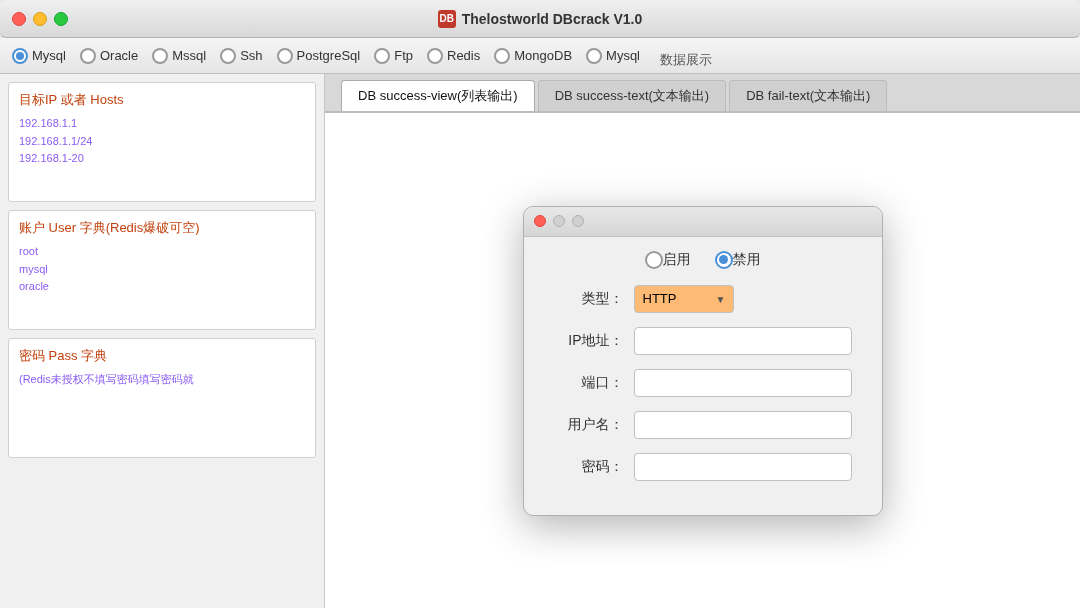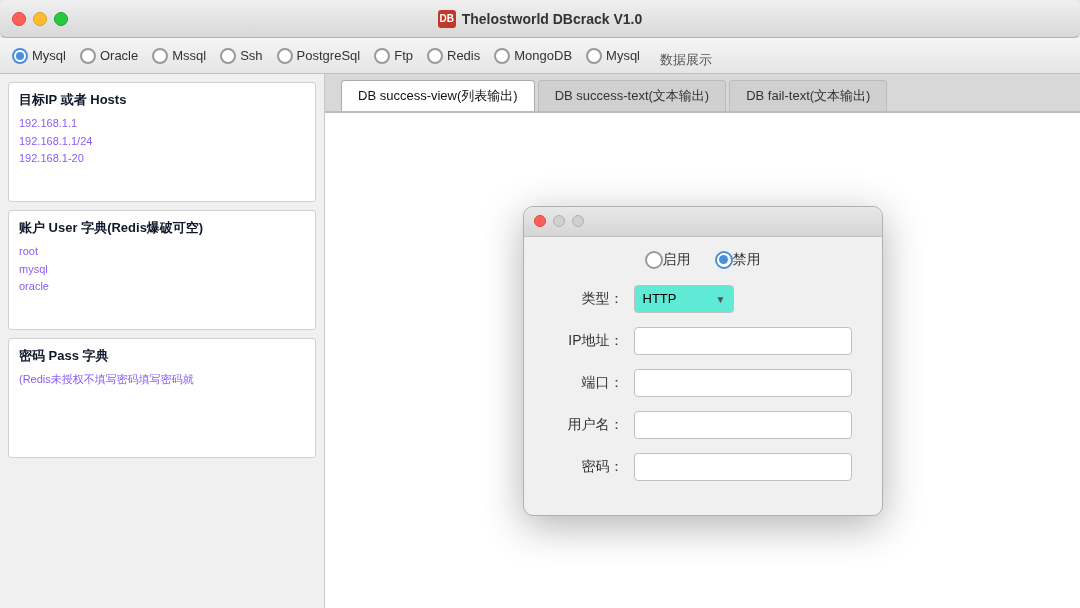--- a/index.html
+++ b/index.html
@@ -135,23 +135,22 @@
     .sidebar-section {
       border: 1px solid #d0d0d0;
       border-radius: 3px;
       margin: 8px;
       background: white;
       padding: 8px 10px;
       min-height: 120px;
     }
     .sidebar-section-title {
       font-size: 13px;
-      color: #0f172a;
+      color: #c2410c;
       margin-bottom: 6px;
-      font-weight: bold;
     }
     .sidebar-section-item {
       font-size: 11px;
       color: #8b5cf6;
       line-height: 1.6;
     }
 
     
     .right-panel {
       flex: 1;
@@ -305,21 +304,21 @@
     }
     .form-select-wrap {
       display: flex;
       align-items: center;
       position: relative;
     }
     .form-select {
       height: 28px;
       border: 1px solid #c0c0c0;
       border-radius: 4px;
-      background: #5eead4;
+      background: #fdba74;
       padding: 0 24px 0 8px;
       font-size: 13px;
       appearance: none;
       -webkit-appearance: none;
       outline: none;
       cursor: pointer;
       min-width: 100px;
     }
     .select-arrow {
       position: absolute;

